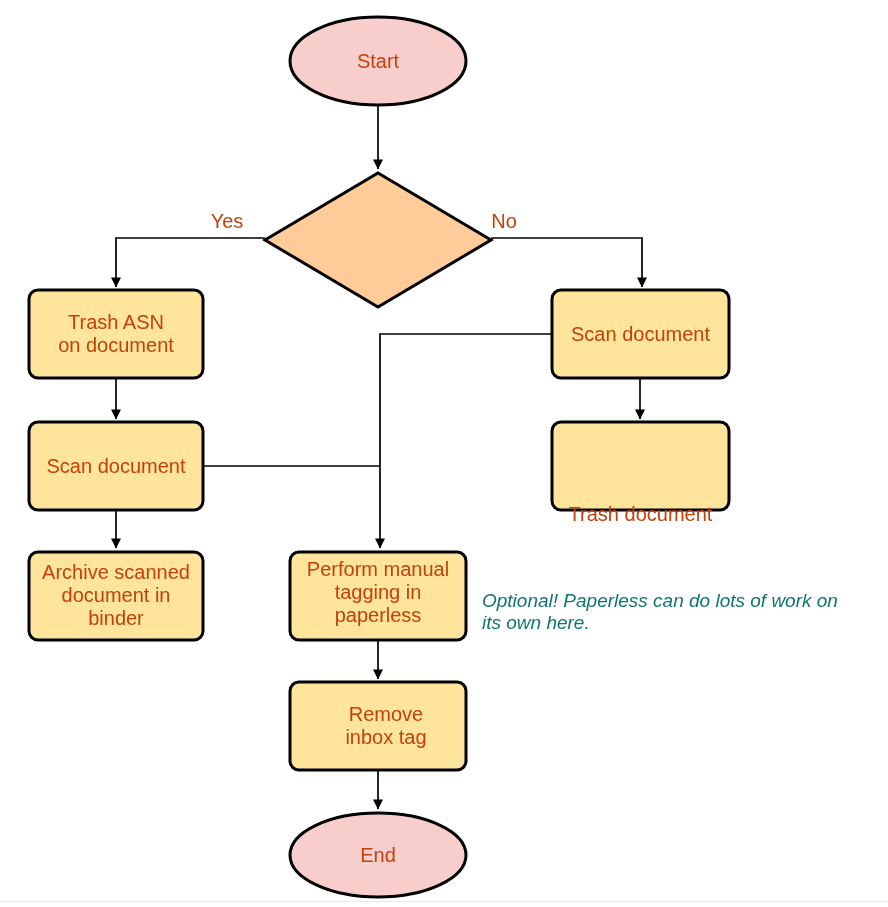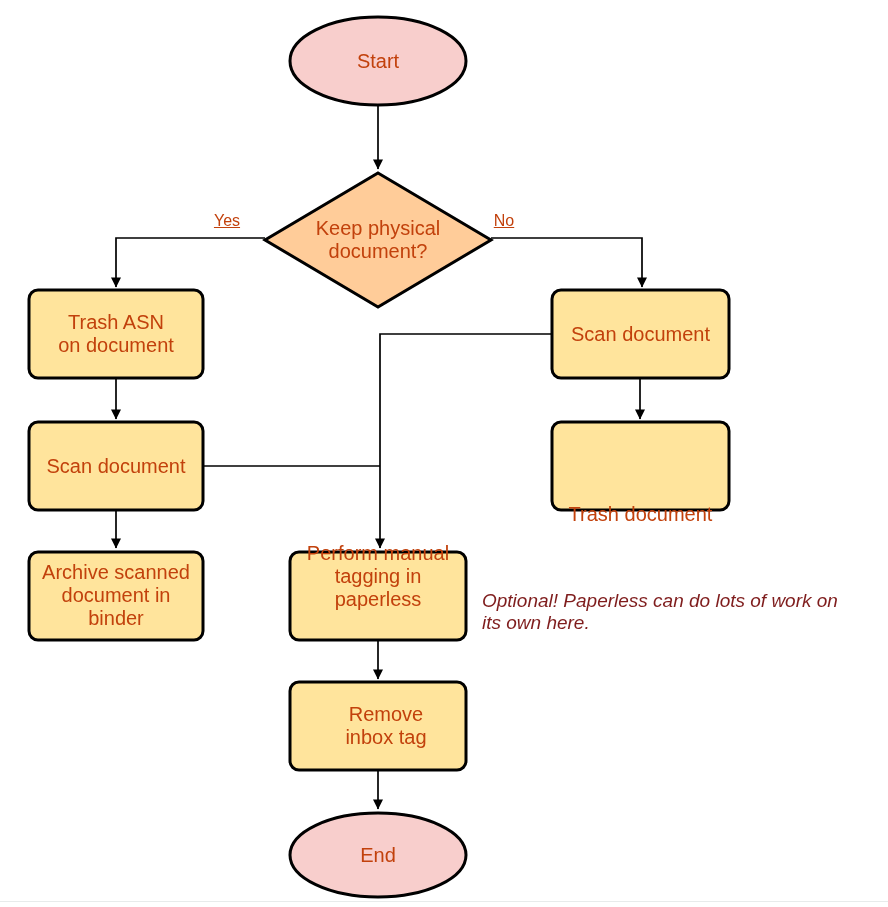--- a/index.html
+++ b/index.html
@@ -9,24 +9,24 @@
     font-family:"Liberation Sans", sans-serif;
   }
   #edges-shapes { position:absolute; left:0; top:0; }
   .shape { stroke:#000000; stroke-width:3; }
   .edge  { fill:none; stroke:#000000; stroke-width:1.7; }
   .lbl {
     position:absolute; display:flex; align-items:center; justify-content:center;
     text-align:center; white-space:pre-line; color:#c2410c;
     font-size:20px; line-height:23px;
   }
-  .edge-lbl { font-size:16px; line-height:20px;text-decoration:underline; }
+  .edge-lbl { font-size:20px; line-height:20px; }
   .note {
     position:absolute; display:block; text-align:left; white-space:pre-line;
-    color:#7f1d1d; font-size:19px; line-height:22px; font-style:italic;
+    color:#0f766e; font-size:19px; line-height:22px; font-style:italic;
   }
 </style>
 </head>
 <body>
 
 <div id="canvas">
 
   <svg id="edges-shapes" width="888" height="907" viewBox="0 0 888 907">
     <defs>
       <marker id="arrow" viewBox="0 0 12 12" refX="10.5" refY="6" markerWidth="12" markerHeight="12" markerUnits="userSpaceOnUse" orient="auto">
@@ -53,31 +53,29 @@
     <rect class="shape" x="29" y="422" width="174" height="88" rx="9" fill="#ffe49c"></rect>
     <rect class="shape" x="29" y="552" width="174" height="88" rx="9" fill="#ffe49c"></rect>
     <rect class="shape" x="552" y="290" width="177" height="88" rx="9" fill="#ffe49c"></rect>
     <rect class="shape" x="552" y="422" width="177" height="88" rx="9" fill="#ffe49c"></rect>
     <rect class="shape" x="290" y="552" width="176" height="88" rx="9" fill="#ffe49c"></rect>
     <rect class="shape" x="290" y="682" width="176" height="88" rx="9" fill="#ffe49c"></rect>
     <ellipse class="shape" cx="378" cy="855" rx="88" ry="42" fill="#f8cecc"></ellipse>
   </svg>
 
   <div class="lbl" style="left:290px; top:17px;  width:176px; height:88px;">Start</div>
-  <div class="lbl" style="left:278px; top:197px; width:200px; height:86px;">Keep physical
-document?</div>
   <div class="lbl" style="left:29px;  top:290px; width:174px; height:88px;">Trash ASN
 on document</div>
   <div class="lbl" style="left:29px;  top:422px; width:174px; height:88px;">Scan document</div>
   <div class="lbl" style="left:29px;  top:552px; width:174px; height:86px;">Archive scanned
 document in
 binder</div>
   <div class="lbl" style="left:552px; top:290px; width:177px; height:88px;">Scan document</div>
   <div class="lbl" style="left:552px; top:422px; width:177px; height:88px;margin-top:48px;">Trash document</div>
-  <div class="lbl" style="left:290px; top:520px; width:176px; height:112px;">Perform manual
+  <div class="lbl" style="left:290px; top:536px; width:176px; height:112px;">Perform manual
 tagging in
 paperless</div>
   <div class="lbl" style="left:290px; top:682px; width:176px; height:88px;padding-left:8px;">Remove
 inbox tag</div>
   <div class="lbl" style="left:290px; top:813px; width:176px; height:84px;">End</div>
 
   <div class="lbl edge-lbl" style="left:199px; top:210px; width:56px; height:22px;">Yes</div>
   <div class="lbl edge-lbl" style="left:476px; top:210px; width:56px; height:22px;">No</div>
 
   <div class="note" style="left:482px; top:590px; width:406px; height:46px;">Optional! Paperless can do lots of work on

